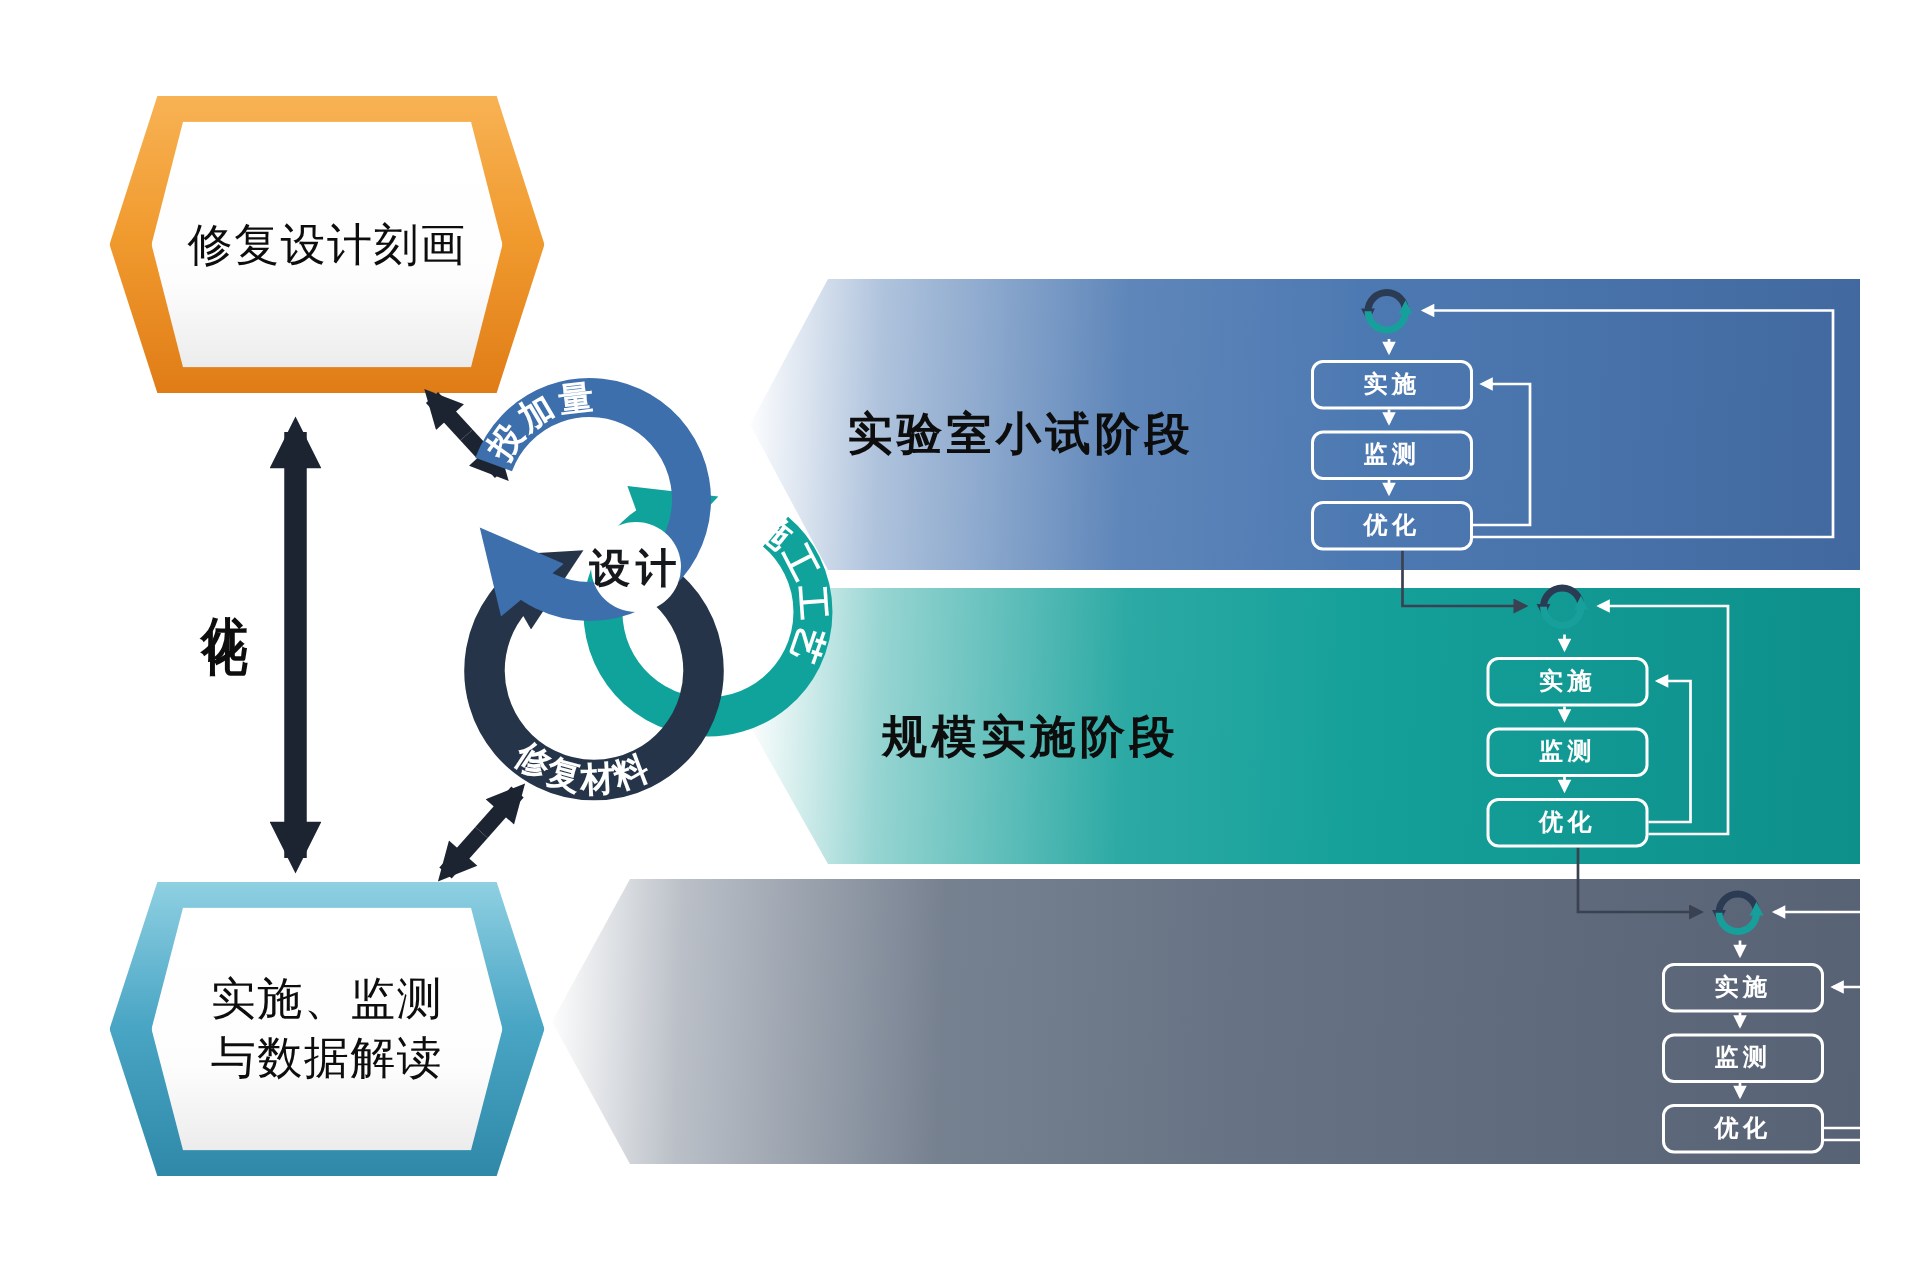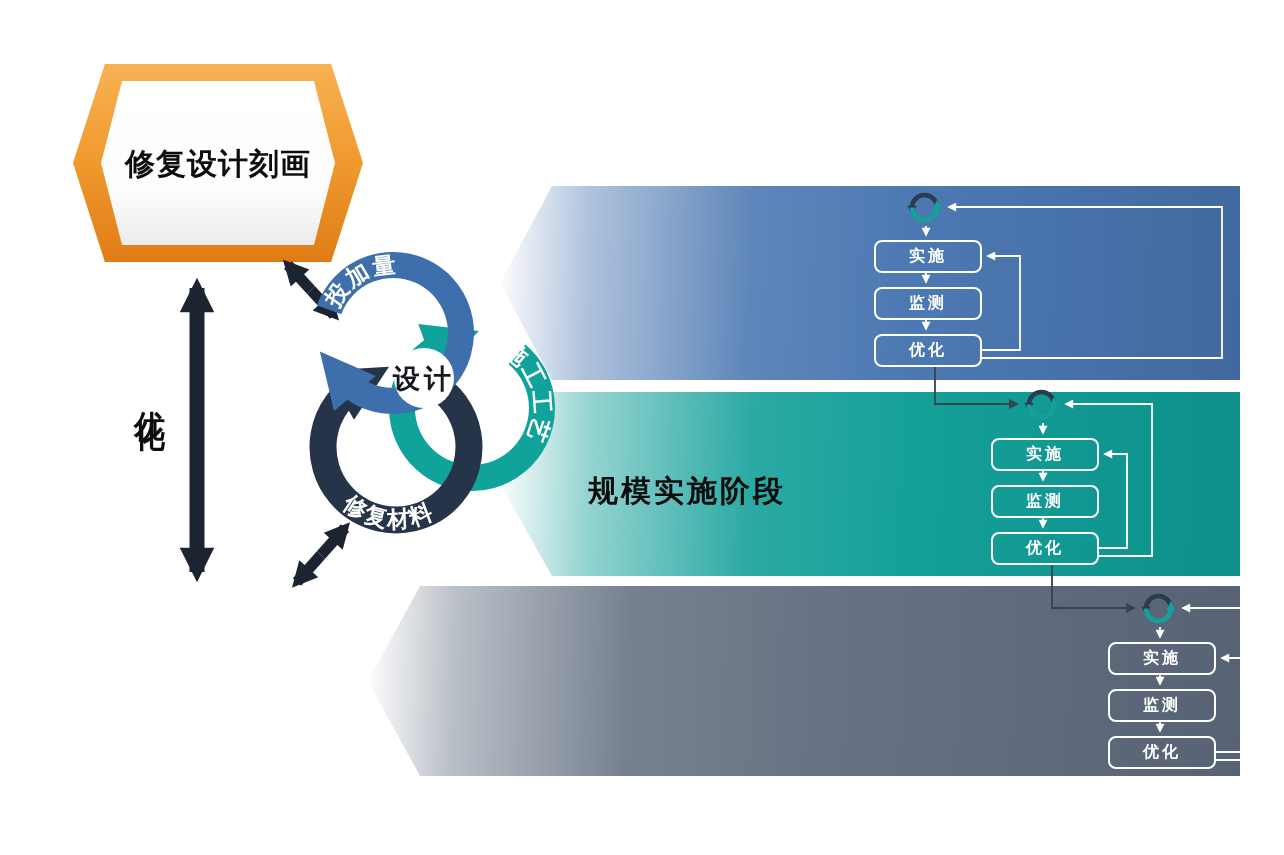--- a/index.html
+++ b/index.html
@@ -29,21 +29,21 @@
   .hex{position:absolute;z-index:4;}
   .hex-outer{position:absolute;inset:0;clip-path:polygon(11% 0,89% 0,100% 50%,89% 100%,11% 100%,0 50%);}
   .hex-orange .hex-outer{background:linear-gradient(180deg,#f8b254 0%,#f09a2e 48%,#e07c16 100%);}
   .hex-blue .hex-outer{background:linear-gradient(180deg,#8fd0e2 0%,#4aa6c5 48%,#2f88a8 100%);}
   .hex-inner{
     position:absolute;left:28px;right:28px;top:17px;bottom:17px;
     clip-path:polygon(9% 0,91% 0,100% 50%,91% 100%,9% 100%,0 50%);
     background:linear-gradient(180deg,#ffffff 0%,#fdfdfd 65%,#ececec 100%);
     display:flex;align-items:center;justify-content:center;text-align:center;
   }
-  .hex-title{font-size:30px;font-weight:bold;color:#0d0d0d;letter-spacing:1px;line-height:1.3;}
+  .hex-title{font-size:30px;font-weight:normal;color:#0d0d0d;letter-spacing:1px;line-height:1.3;}
   .hex-design{left:73px;top:64px;width:290px;height:198px;}
   .hex-impl{left:73px;top:588px;width:290px;height:196px;}
   
   .optimize-label{
     position:absolute;left:128px;top:386px;writing-mode:vertical-rl;text-orientation:upright;
     font-size:31px;font-weight:bold;letter-spacing:10px;color:#0d0d0d;z-index:6;
   }
   
   svg.overlay{position:absolute;left:0;top:0;z-index:5;pointer-events:none;}
   .ring-label{font-size:23px;font-weight:bold;fill:#ffffff;letter-spacing:2px;
@@ -53,20 +53,21 @@
 </style>
 </head>
 <body>
 
 <div class="canvas">
 
   <div class="band band-lab"></div>
   <div class="band band-field"></div>
   <div class="band band-scale"></div>
 
+  <div class="stage-label lbl-lab">实验室小试阶段</div>
   <div class="stage-label lbl-field">规模实施阶段</div>
 
   <div class="step-box" style="left:874px;top:240px">实施</div>
   <div class="step-box" style="left:874px;top:287px">监测</div>
   <div class="step-box" style="left:874px;top:334px">优化</div>
 
   <div class="step-box" style="left:991px;top:438px">实施</div>
   <div class="step-box" style="left:991px;top:485px">监测</div>
   <div class="step-box" style="left:991px;top:532px">优化</div>
 
@@ -74,20 +75,29 @@
   <div class="step-box" style="left:1108px;top:689px">监测</div>
   <div class="step-box" style="left:1108px;top:736px">优化</div>
 
   <div class="hex hex-orange hex-design">
     <div class="hex-outer"></div>
     <div class="hex-inner">
       <span class="hex-title">修复设计刻画</span>
     </div>
   </div>
 
+  <div class="hex hex-blue hex-impl">
+    <div class="hex-outer"></div>
+    <div class="hex-inner">
+      <span class="hex-title">
+        <span>实施、监测</span><br>
+        <span>与数据解读</span>
+      </span>
+    </div>
+  </div>
 
   <div class="optimize-label">优化</div>
 
   <svg class="overlay" width="1284" height="855" viewBox="0 0 1284 855">
     <defs>
       <marker id="mBig" viewBox="0 0 10 10" refX="7" refY="5" markerWidth="2.6" markerHeight="2.3" orient="auto">
         <path d="M0 0 L10 5 L0 10 Z" fill="#1d2431"></path>
       </marker>
       <marker id="mWhite" viewBox="0 0 10 10" refX="8" refY="5" markerWidth="10" markerHeight="9" orient="auto" markerUnits="userSpaceOnUse">
         <path d="M0 0 L10 5 L0 10 Z" fill="#ffffff"></path>

